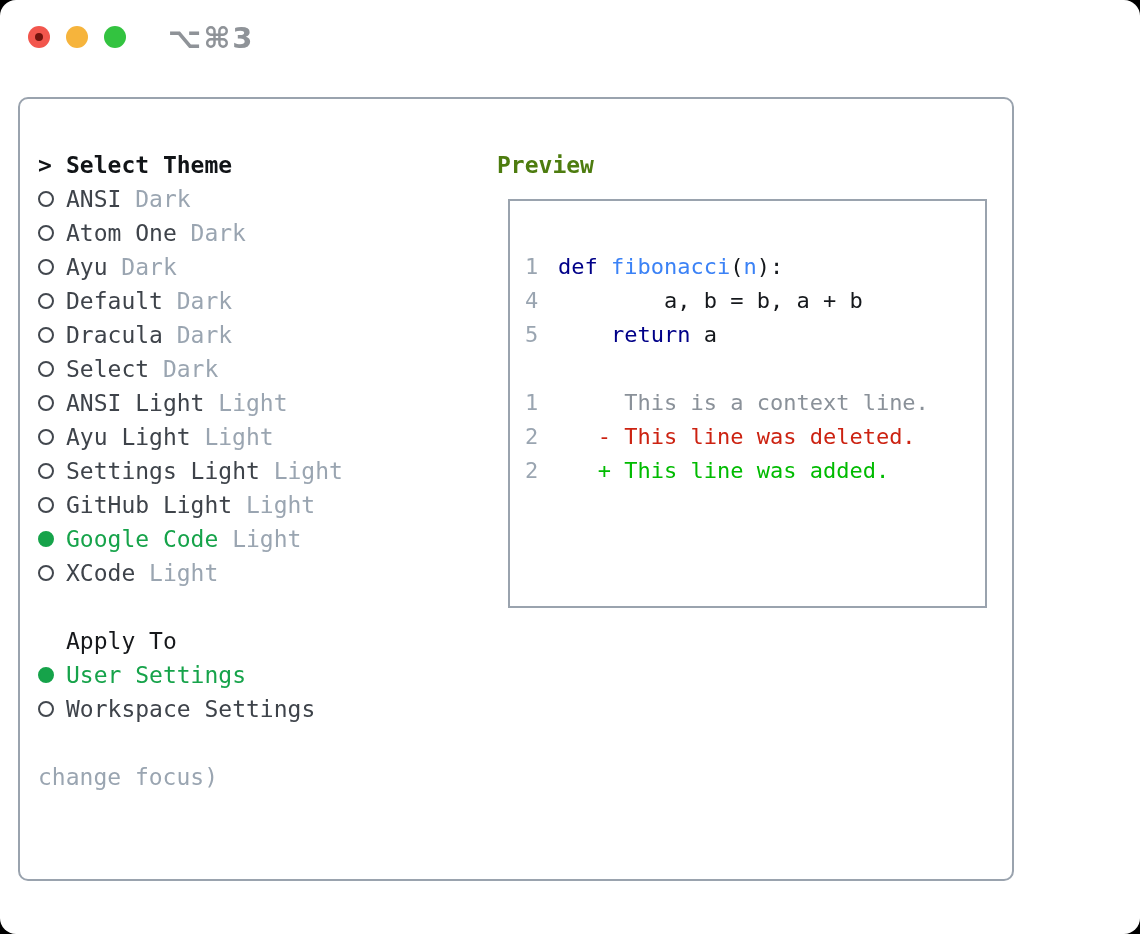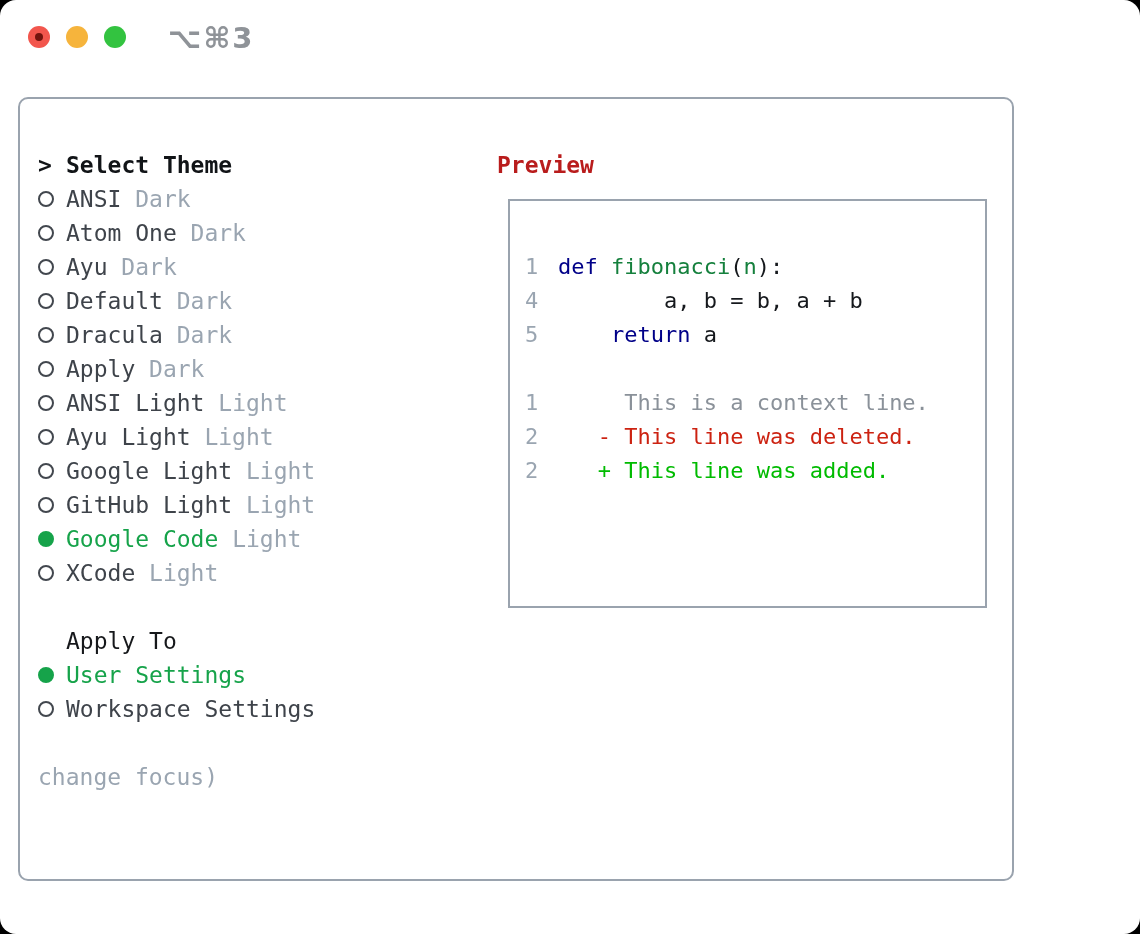--- a/index.html
+++ b/index.html
@@ -30,27 +30,27 @@
   .t-name{color:#3e434a;}
   .t-variant{color:#9aa5b1;margin-left:13.8px;}
   .theme-row.selected .t-name{color:#16a34a;}
   .apply-header{color:#16181b;}
   .opt-label{color:#3e434a;}
   .opt-row.selected .opt-label{color:#16a34a;}
   .spacer{height:34px;}
   .help{color:#9aa5b1;}
 
   
-  .preview-header{position:absolute;left:477px;top:49px;height:34px;display:flex;align-items:center;font-size:23px;font-weight:bold;color:#b91c1c;}
+  .preview-header{position:absolute;left:477px;top:49px;height:34px;display:flex;align-items:center;font-size:23px;font-weight:bold;color:#4d7c0f;}
   .preview-box{position:absolute;left:488px;top:100px;width:479px;height:409px;border:2px solid #9aa3ae;box-sizing:border-box;background:#fff;}
   .lines{position:absolute;left:15px;top:49px;font-size:22px;}
   .pline{height:34px;line-height:34px;white-space:pre;color:#15181c;}
   .ln{display:inline-block;width:33px;color:#9aa5b1;}
   .tok-keyword{color:#000088;}
-  .tok-name{color:#15803d;}
+  .tok-name{color:#3b82f6;}
   .tok-literal{color:#006666;}
   .tok-plain{color:#15181c;}
   .diff-context{color:#8a9199;}
   .diff-deleted{color:#cc2211;}
   .diff-added{color:#00bb00;}
 </style>
 </head>
 <body>
 
 <div class="window">
@@ -69,24 +69,24 @@
     <div class="left-col">
       <div class="row">
         <span class="prompt-cell">&gt;</span><span class="list-header">Select Theme</span>
       </div>
       <div id="theme-list">
           <div class="row theme-row"><span class="bullet-cell"><span class="circle"></span></span><span class="t-name">ANSI</span><span class="t-variant">Dark</span></div>
           <div class="row theme-row"><span class="bullet-cell"><span class="circle"></span></span><span class="t-name">Atom One</span><span class="t-variant">Dark</span></div>
           <div class="row theme-row"><span class="bullet-cell"><span class="circle"></span></span><span class="t-name">Ayu</span><span class="t-variant">Dark</span></div>
           <div class="row theme-row"><span class="bullet-cell"><span class="circle"></span></span><span class="t-name">Default</span><span class="t-variant">Dark</span></div>
           <div class="row theme-row"><span class="bullet-cell"><span class="circle"></span></span><span class="t-name">Dracula</span><span class="t-variant">Dark</span></div>
-          <div class="row theme-row"><span class="bullet-cell"><span class="circle"></span></span><span class="t-name">Apply</span><span class="t-variant">Dark</span></div>
+          <div class="row theme-row"><span class="bullet-cell"><span class="circle"></span></span><span class="t-name">Select</span><span class="t-variant">Dark</span></div>
           <div class="row theme-row"><span class="bullet-cell"><span class="circle"></span></span><span class="t-name">ANSI Light</span><span class="t-variant">Light</span></div>
           <div class="row theme-row"><span class="bullet-cell"><span class="circle"></span></span><span class="t-name">Ayu Light</span><span class="t-variant">Light</span></div>
-          <div class="row theme-row"><span class="bullet-cell"><span class="circle"></span></span><span class="t-name">Google Light</span><span class="t-variant">Light</span></div>
+          <div class="row theme-row"><span class="bullet-cell"><span class="circle"></span></span><span class="t-name">Settings Light</span><span class="t-variant">Light</span></div>
           <div class="row theme-row"><span class="bullet-cell"><span class="circle"></span></span><span class="t-name">GitHub Light</span><span class="t-variant">Light</span></div>
           <div class="row theme-row selected"><span class="bullet-cell"><span class="circle filled"></span></span><span class="t-name">Google Code</span><span class="t-variant">Light</span></div>
           <div class="row theme-row"><span class="bullet-cell"><span class="circle"></span></span><span class="t-name">XCode</span><span class="t-variant">Light</span></div>
         </div>
       <div class="spacer"></div>
       <div class="row">
         <span class="prompt-cell"> </span><span class="apply-header">Apply To</span>
       </div>
       <div id="apply-list">
           <div class="row opt-row selected"><span class="bullet-cell"><span class="circle filled"></span></span><span class="opt-label">User Settings</span></div>

